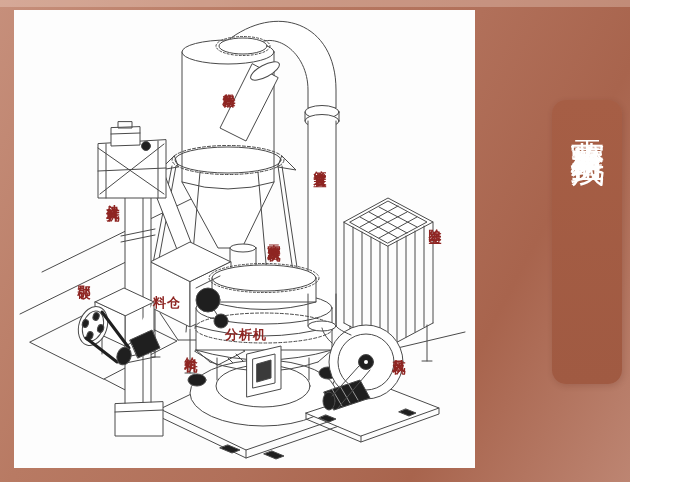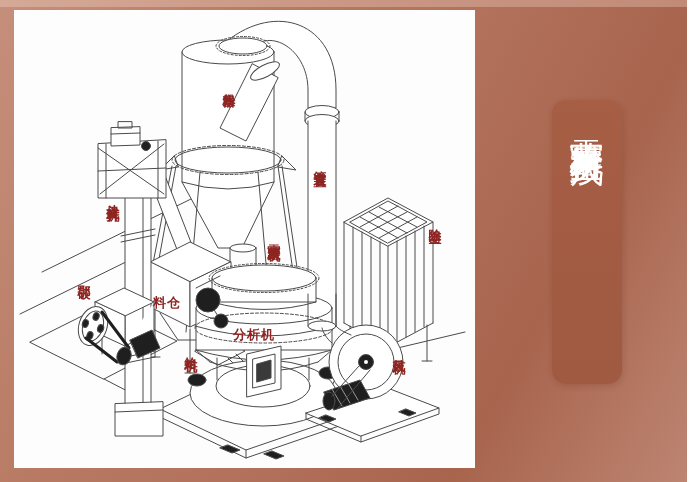--- a/index.html
+++ b/index.html
@@ -2,23 +2,23 @@
 <html style="--label: #8e2522; --banner_bg: #a05a42; --banner_text: #ffffff; --bg_light: #c68f7b; --bg_mid: #b1705a; --bg_dark: #a8644d; --bg_corner: #bd8572; --line: #4a4a4a; --panel_bg: #fdfdfd;"><head>
 <meta charset="utf-8">
 <style>
   :root{
     --label:#8e2522; --banner_bg:#a05a42; --banner_text:#ffffff;
     --bg_light:#c68f7b; --bg_mid:#b1705a; --bg_dark:#a8644d; --bg_corner:#bd8572;
     --line:#4a4a4a; --panel_bg:#fdfdfd;
   }
   html,body{margin:0;padding:0;}
   .stage{
-    position:relative;width:687px;height:482px;overflow:hidden;
+    position:relative;width:630px;height:482px;overflow:hidden;
     background:linear-gradient(118deg,var(--bg_light) 0%,#b87a63 30%,var(--bg_mid) 55%,var(--bg_dark) 75%,var(--bg_corner) 100%);
-    font-family:Liberation Sans, sans-serif;
+    font-family:Liberation Serif, serif;
   }
   .stage::before{
     content:"";position:absolute;left:0;top:0;width:100%;height:7px;
     background:rgba(255,236,226,.28);pointer-events:none;
   }
   .panel{
     position:absolute;left:14px;top:10px;width:461px;height:458px;
     background:var(--panel_bg);
   }
   .panel svg{position:absolute;left:0;top:0;color:var(--line);}
@@ -188,21 +188,21 @@
         </g>
       </g>
     </svg>
 
     <div class="lbl vlbl" style="left:208px;top:73px">集粉器</div>
     <div class="lbl vlbl" style="left:299px;top:151px">管道装置</div>
     <div class="lbl vlbl" style="left:92px;top:184px">斗式提升机</div>
     <div class="lbl vlbl" style="left:63px;top:265px">鄂破</div>
     <div class="lbl" style="left:139px;top:286px">料仓</div>
     <div class="lbl vlbl" style="left:170px;top:337px">给料机</div>
-    <div class="lbl" style="left:219px;top:318px">分析机</div>
+    <div class="lbl" style="left:211px;top:318px">分析机</div>
     <div class="lbl vlbl" style="left:253px;top:224px">雷蒙磨粉机</div>
     <div class="lbl vlbl" style="left:414px;top:209px">除尘器</div>
     <div class="lbl vlbl" style="left:378px;top:339px">鼓风机</div>
   </div>
 
   <aside class="banner">
     <span class="btxt">雷蒙磨粉机生产线</span>
   </aside>
 
 </div>

